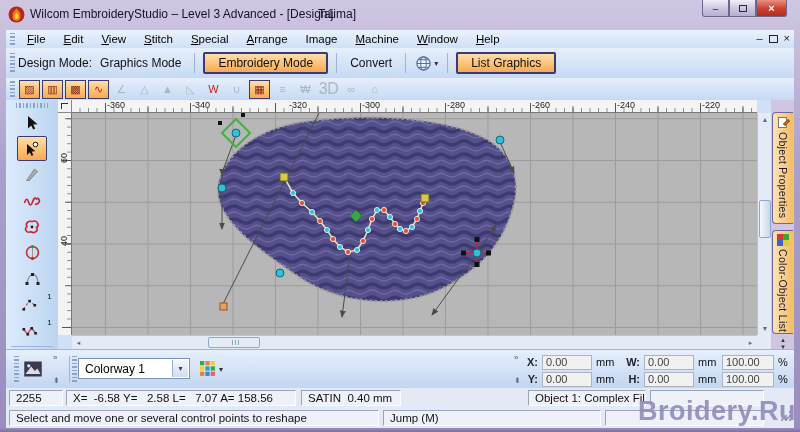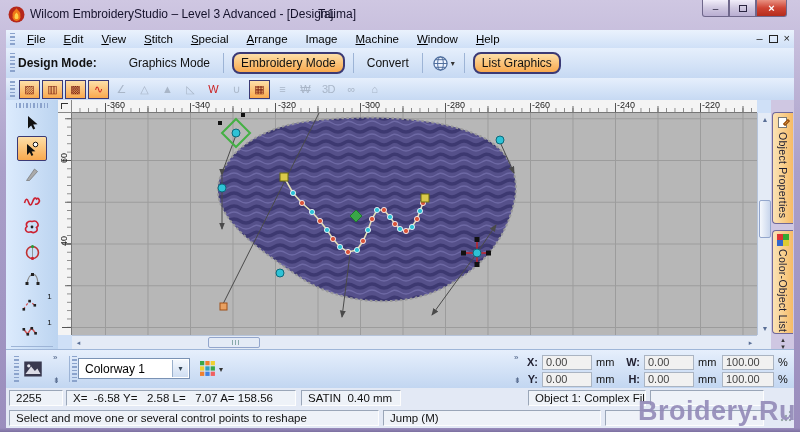--- a/index.html
+++ b/index.html
@@ -29,35 +29,35 @@
   .grip{width:5px;height:70%;margin:0 3px 0 4px;
         background:repeating-linear-gradient(#8ba3cc 0 1.5px,transparent 1.5px 3.5px);}
   .gripv{height:5px;width:60%;margin:3px auto 2px;
         background:repeating-linear-gradient(90deg,#8ba3cc 0 1.5px,transparent 1.5px 3.5px);}
   .mdi{position:absolute;right:4px;top:2px;display:flex;gap:6px;font-size:11px;color:#222;align-items:center;}
   .mdi span{line-height:13px;}
   .mdibox{display:inline-block;width:9px;height:8px;border:1.5px solid #222;}
   
   .modebar{position:absolute;left:6px;top:48px;width:788px;height:30px;
         background:linear-gradient(#e6effc,#c6d9f3);display:flex;align-items:center;font-size:12px;}
-  .dmlabel{font-weight:bold;color:#111;margin-right:24px;}
+  .dmlabel{font-weight:normal;color:#111;margin-right:0;}
   .flatbtn{border:none;background:transparent;font-size:12px;color:#111;padding:3px 8px;}
   .orangebtn{background:linear-gradient(#fddfa8,#f9a94e);border:2px solid #3b3a75;
-        border-radius:8px;font-size:12px;color:#111;padding:2px 7px;margin:0 3px;}
+        border-radius:2px;font-size:12px;color:#111;padding:2px 13px;margin:0 3px;}
   .vsep{width:1px;height:20px;background:#9db4d6;margin:0 5px;}
   .globebtn{border:none;background:transparent;display:flex;align-items:center;gap:2px;padding:2px 4px;}
   .caret{font-size:8px;color:#333;}
   
   .stitchbar{position:absolute;left:6px;top:78px;width:788px;height:22px;
         background:linear-gradient(#e6effc,#c6d9f3);display:flex;align-items:center;}
   .sbtn{width:21px;height:19px;margin:0 1px;display:flex;align-items:center;justify-content:center;
         font-size:11px;border:1px solid transparent;background:transparent;color:#a9b6c8;padding:0;}
   .sbtn.sel{background:linear-gradient(#fddfa8,#f9a94e);border:1.5px solid #3b3a75;color:#7c1f12;}
   .sbtn.red{color:#cc2222;}
-  .sbtn.b3d{font-size:11px;font-weight:normal;letter-spacing:-.5px;}
+  .sbtn.b3d{font-size:16px;font-weight:normal;letter-spacing:-.5px;}
   
   .toolstrip{position:absolute;left:6px;top:100px;width:52px;height:249px;
         background:linear-gradient(90deg,#dcebfd,#bcd4f0);}
   .tbtn{width:30px;height:25px;margin:1px auto;display:flex;align-items:center;justify-content:center;
         background:transparent;border:1px solid transparent;padding:0;}
   .tbtn.sel{background:linear-gradient(#fddfa8,#f9a94e);border:1.5px solid #3b3a75;border-radius:2px;}
   .tsep{height:1px;width:80%;margin:3px auto;background:#9db4d6;}
   .badge{position:relative;left:9px;top:-8px;font-size:8px;color:#111;}
   
   .corner{position:absolute;left:58px;top:100px;width:14px;height:13px;background:#f4f4f4;
@@ -328,21 +328,21 @@
     </button>
     <div class="tsep"></div>
   </div>
 
   <div class="corner">
       <div class="cornerglyph"></div>
     </div>
   <div class="hruler">
     <span style="left:35px">-360</span>
     <span style="left:120px">-340</span>
-    <span style="left:206px">-320</span>
+    <span style="left:217px">-320</span>
     <span style="left:290px">-300</span>
     <span style="left:375px">-280</span>
     <span style="left:460px">-260</span>
     <span style="left:545px">-240</span>
     <span style="left:630px">-220</span>
   </div>
   <div class="vruler">
     <span style="top:40px">60</span>
     <span style="top:123px">40</span>
   </div>

